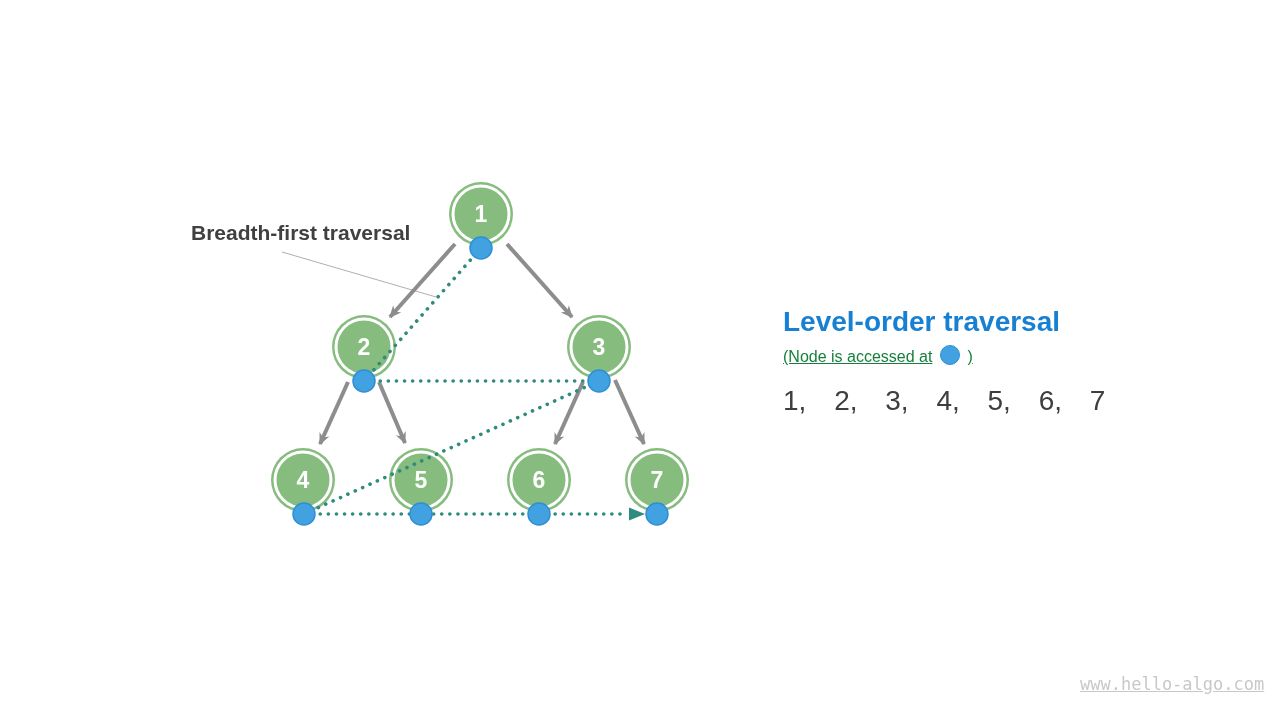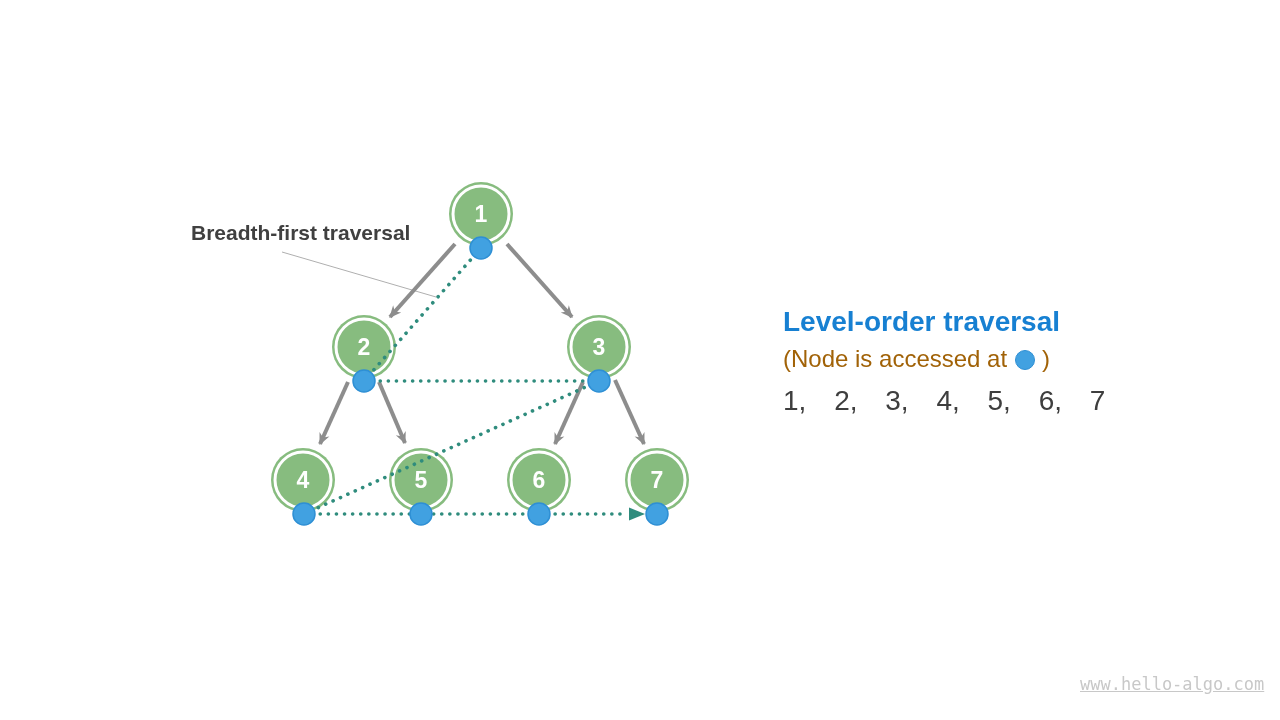--- a/index.html
+++ b/index.html
@@ -66,23 +66,24 @@
     top: 306px;
     font-size: 28px;
     font-weight: bold;
     color: #1780D2;
     white-space: nowrap;
   }
   .access-note {
     position: absolute;
     left: 783px;
     top: 345px;
-    font-size: 24px;
-    color: #a16207;
+    font-size: 16px;
+    color: #15803d;
     white-space: nowrap;
+    text-decoration: underline;
   }
   .access-note .legend-dot {
     display: inline-block;
     width: 18px;
     height: 18px;
     border-radius: 50%;
     background: #41A1E1;
     border: 1px solid #2E8FD4;
     vertical-align: -3px;
     margin: 0 7px 0 8px;

